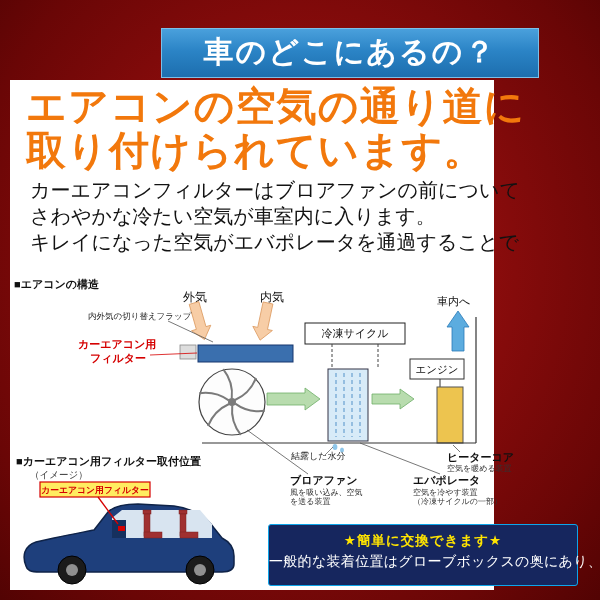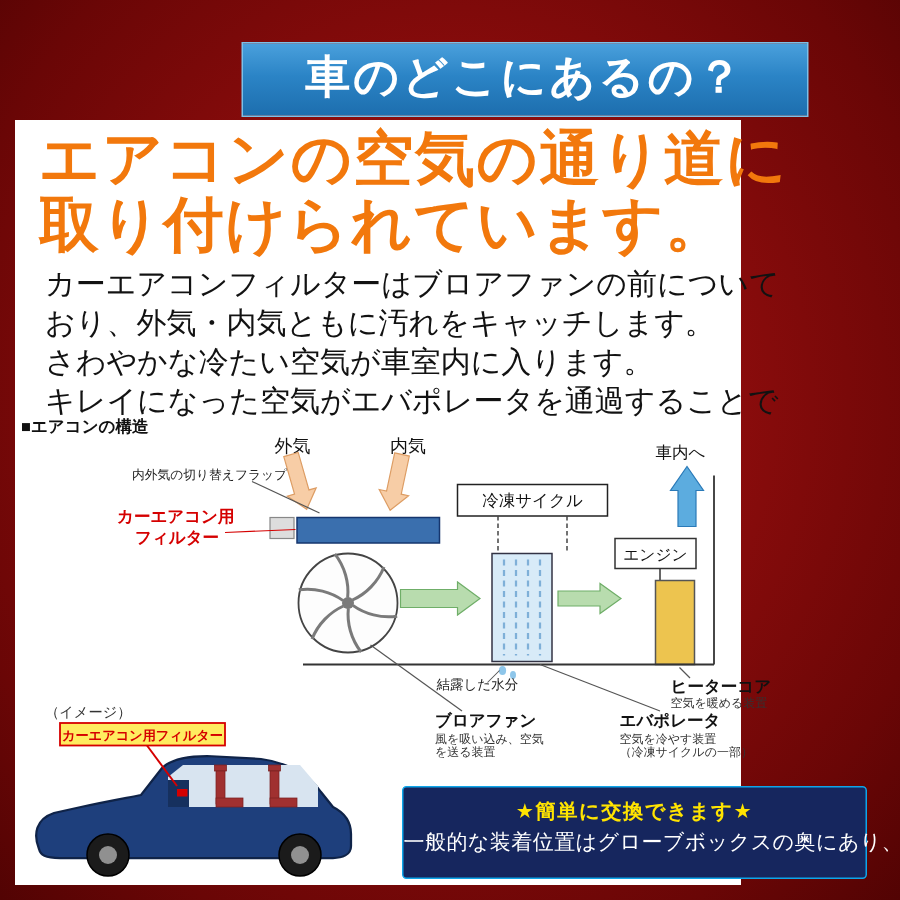--- a/index.html
+++ b/index.html
@@ -33,21 +33,20 @@
 
   <div class="panel">
 
     <div class="headline">
       <div>エアコンの空気の通り道に</div>
       <div>取り付けられています。</div>
     </div>
 
     <div class="body-copy">
       <div>カーエアコンフィルターはブロアファンの前について</div>
-      <div>おり、外気・内気ともに汚れをキャッチします。</div>
       <div>さわやかな冷たい空気が車室内に入ります。</div>
       <div>キレイになった空気がエバポレータを通過することで</div>
     </div>
 
     <svg class="structure-svg" viewBox="0 0 580 250">
 
       <text x="4" y="13" font-size="11" font-weight="bold" fill="#111">■エアコンの構造</text>
 
       <text x="173" y="26" font-size="12" fill="#111">外気</text>
       <text x="250" y="26" font-size="12" fill="#111">内気</text>
@@ -117,20 +116,21 @@
       <text x="403" y="209" font-size="11" font-weight="bold" fill="#111">エバポレータ</text>
       <text x="403" y="220" font-size="8" fill="#333">空気を冷やす装置</text>
       <text x="403" y="229" font-size="8" fill="#333">（冷凍サイクルの一部）</text>
       <line x1="430" y1="199" x2="350" y2="168" stroke="#555" stroke-width="0.8"></line>
 
       <text x="437" y="186" font-size="11" font-weight="bold" fill="#111">ヒーターコア</text>
       <text x="437" y="196" font-size="8" fill="#333">空気を暖める装置</text>
       <line x1="450" y1="177" x2="443" y2="170" stroke="#555" stroke-width="0.8"></line>
     </svg>
 
+    <div class="pos-title">■カーエアコン用フィルター取付位置</div>
     <div class="pos-subtitle">（イメージ）</div>
 
     <svg class="car-svg" viewBox="0 0 246 108">
 
       <path d="M12,86 C8,76 10,66 22,62 L40,58 C58,54 70,52 80,50 L94,32 C100,26 110,24 124,24 L160,26 C176,28 192,36 200,48 L208,58 C216,62 220,68 220,76 L220,84 C220,90 214,92 208,92 L26,92 C16,92 13,90 12,86 Z" fill="#1e3f7c" stroke="#0f2348" stroke-width="1.5"></path>
 
       <polygon points="98,38 108,30 186,30 198,44 198,58 98,58" fill="#d8e4f0"></polygon>
 
       <polygon points="98,40 112,40 112,58 98,58" fill="#16305e"></polygon>
       <rect x="104" y="46" width="7" height="5" fill="#d50000"></rect>

